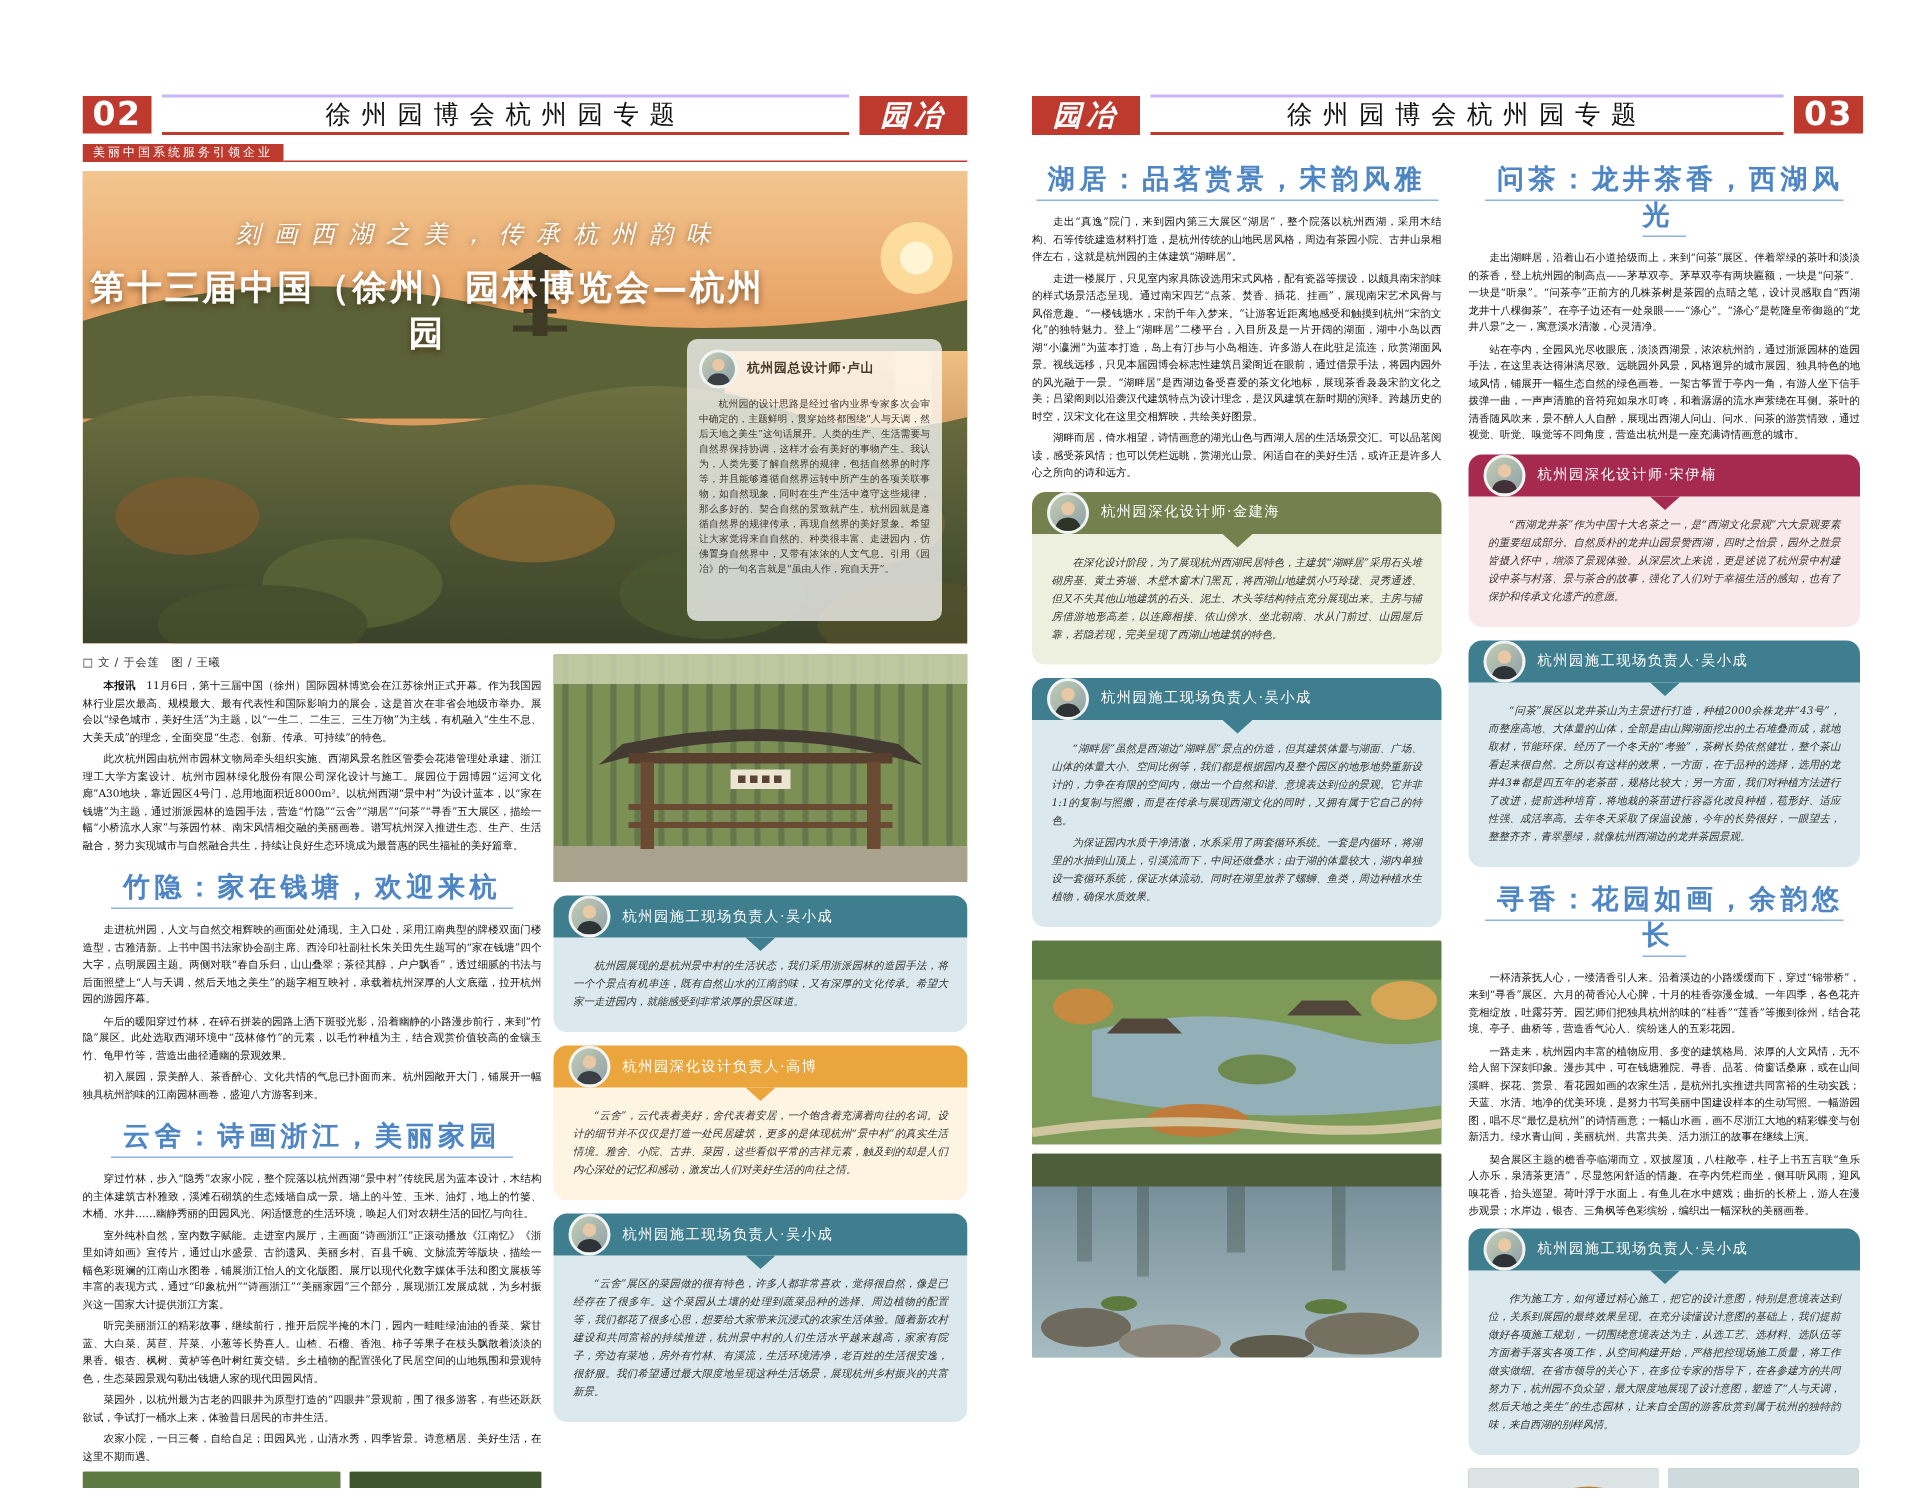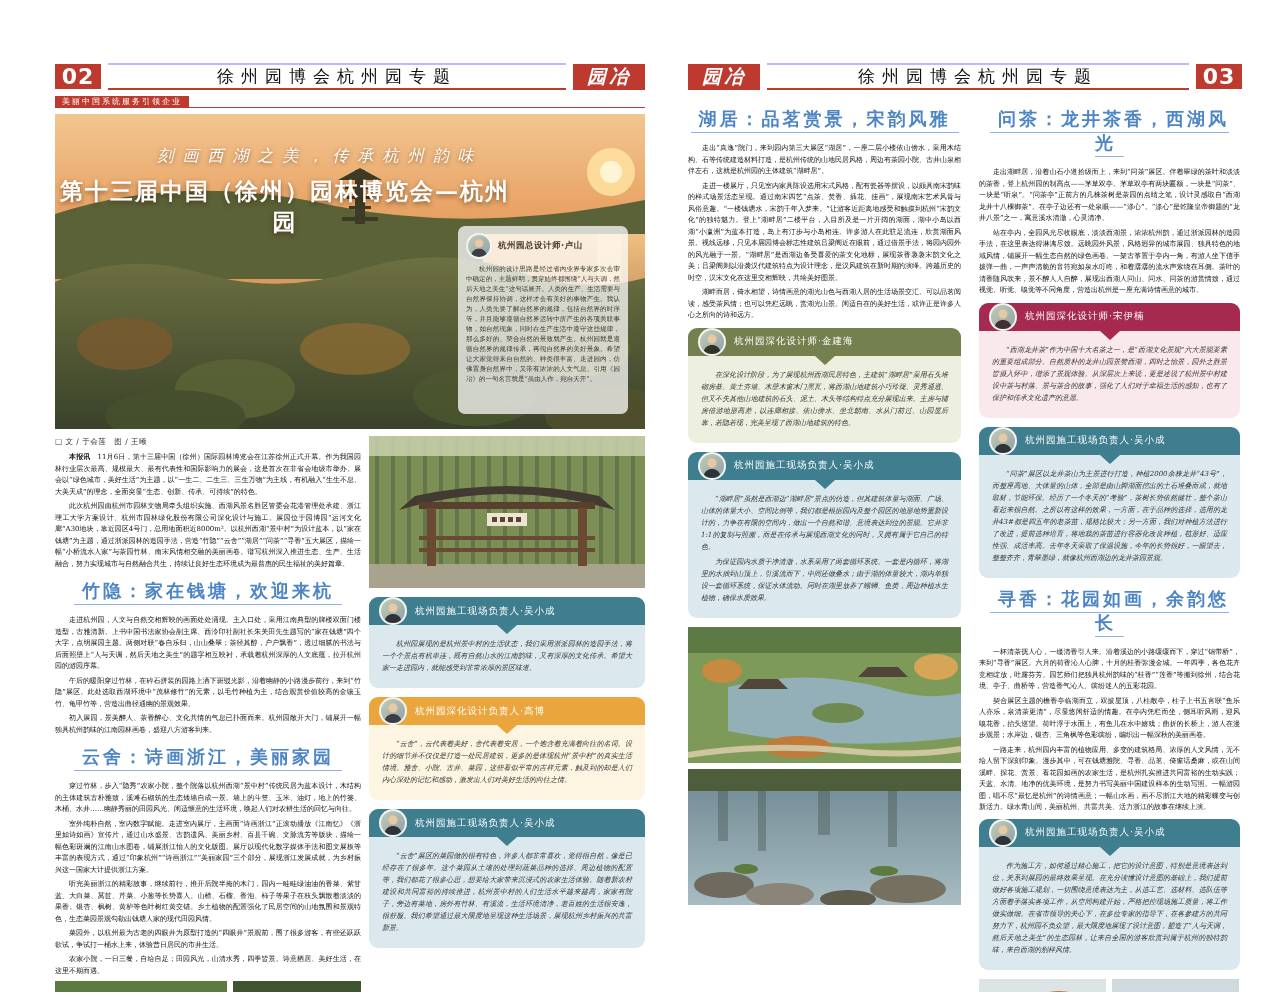--- a/index.html
+++ b/index.html
@@ -286,21 +286,21 @@
 <div class="page page-r">
   <div class="mast">
     <div class="redbox brandbox">园冶</div>
     <div class="titlebar">徐州园博会杭州园专题</div>
     <div class="redbox numbox">03</div>
   </div>
 
   <div class="cols" style="margin-top:14px;">
     <div class="colC">
       <h3 class="sec-h" style="margin-top:0;"><span>湖居：品茗赏景，宋韵风雅</span></h3>
-      <p class="bp">走出“真逸”院门，来到园内第三大展区“湖居”，一座二层小楼依山傍水，采用木结构、石等传统建造材料打造，是杭州传统的山地民居风格，周边有茶园小院、古井山泉相伴左右，这就是杭州园的主体建筑“湖畔居”。</p>
+      <p class="bp">走出“真逸”院门，来到园内第三大展区“湖居”，整个院落以杭州西湖，采用木结构、石等传统建造材料打造，是杭州传统的山地民居风格，周边有茶园小院、古井山泉相伴左右，这就是杭州园的主体建筑“湖畔居”。</p>
       <p class="bp">走进一楼展厅，只见室内家具陈设选用宋式风格，配有瓷器等摆设，以颇具南宋韵味的样式场景活态呈现。通过南宋四艺“点茶、焚香、插花、挂画”，展现南宋艺术风骨与风俗意趣。“一楼钱塘水，宋韵千年入梦来。”让游客近距离地感受和触摸到杭州“宋韵文化”的独特魅力。登上“湖畔居”二楼平台，入目所及是一片开阔的湖面，湖中小岛以西湖“小瀛洲”为蓝本打造，岛上有汀步与小岛相连。许多游人在此驻足流连，欣赏湖面风景。视线远移，只见本届园博会标志性建筑吕梁阁近在眼前，通过借景手法，将园内园外的风光融于一景。“湖畔居”是西湖边备受喜爱的茶文化地标，展现茶香袅袅宋韵文化之美；吕梁阁则以沿袭汉代建筑特点为设计理念，是汉风建筑在新时期的演绎。跨越历史的时空，汉宋文化在这里交相辉映，共绘美好图景。</p>
       <p class="bp">湖畔而居，倚水相望，诗情画意的湖光山色与西湖人居的生活场景交汇。可以品茗阅读，感受茶风情；也可以凭栏远眺，赏湖光山景。闲适自在的美好生活，或许正是许多人心之所向的诗和远方。</p>
 
       <div class="qb green" style="margin-top:6px;">
         <div class="qb-head">
           <span class="avatar">
             <svg viewBox="0 0 24 24">
                 <circle cx="12" cy="9" r="4.5" fill="#e9c9a5"></circle>
                 <path d="M3 24 C4 17 8 15 12 15 C16 15 20 17 21 24 Z" fill="#2f3328"></path>
               </svg>
@@ -405,22 +405,22 @@
           </span>
           <span class="qb-name">杭州园施工现场负责人·吴小成</span>
         </div>
         <div class="qb-body">
             <p>“问茶”展区以龙井茶山为主景进行打造，种植2000余株龙井“43号”，而整座高地、大体量的山体，全部是由山脚湖面挖出的土石堆叠而成，就地取材，节能环保。经历了一个冬天的“考验”，茶树长势依然健壮，整个茶山看起来很自然。之所以有这样的效果，一方面，在于品种的选择，选用的龙井43#都是四五年的老茶苗，规格比较大；另一方面，我们对种植方法进行了改进，提前选种培育，将地栽的茶苗进行容器化改良种植，苞形好、适应性强、成活率高。去年冬天采取了保温设施，今年的长势很好，一眼望去，整整齐齐，青翠墨绿，就像杭州西湖边的龙井茶园景观。</p>
           </div>
       </div>
 
       <h3 class="sec-h"><span>寻香：花园如画，余韵悠长</span></h3>
       <p class="bp">一杯清茶抚人心，一缕清香引人来。沿着溪边的小路缓缓而下，穿过“锦带桥”，来到“寻香”展区。六月的荷香沁人心脾，十月的桂香弥漫金城。一年四季，各色花卉竞相绽放，吐露芬芳。园艺师们把独具杭州韵味的“桂香”“莲香”等搬到徐州，结合花境、亭子、曲桥等，营造香气沁人、缤纷迷人的五彩花园。</p>
+      <p class="bp">一路走来，杭州园内丰富的植物应用、多变的建筑格局、浓厚的人文风情，无不给人留下深刻印象。漫步其中，可在钱塘雅院、寻香、品茗、倚窗话桑麻，或在山间溪畔、探花、赏景、看花园如画的农家生活，是杭州扎实推进共同富裕的生动实践；天蓝、水清、地净的优美环境，是努力书写美丽中国建设样本的生动写照。一幅游园图，唱不尽“最忆是杭州”的诗情画意；一幅山水画，画不尽浙江大地的精彩蝶变与创新活力。绿水青山间，美丽杭州、共富共美、活力浙江的故事在继续上演。</p>
       <p class="bp">契合展区主题的檐香亭临湖而立，双披屋顶，八柱敞亭，柱子上书五言联“鱼乐人亦乐，泉清茶更清”，尽显悠闲舒适的情趣。在亭内凭栏而坐，侧耳听风雨，迎风嗅花香，抬头巡望。荷叶浮于水面上，有鱼儿在水中嬉戏；曲折的长桥上，游人在漫步观景；水岸边，银杏、三角枫等色彩缤纷，编织出一幅深秋的美丽画卷。</p>
-      <p class="bp">一路走来，杭州园内丰富的植物应用、多变的建筑格局、浓厚的人文风情，无不给人留下深刻印象。漫步其中，可在钱塘雅院、寻香、品茗、倚窗话桑麻，或在山间溪畔、探花、赏景、看花园如画的农家生活，是杭州扎实推进共同富裕的生动实践；天蓝、水清、地净的优美环境，是努力书写美丽中国建设样本的生动写照。一幅游园图，唱不尽“最忆是杭州”的诗情画意；一幅山水画，画不尽浙江大地的精彩蝶变与创新活力。绿水青山间，美丽杭州、共富共美、活力浙江的故事在继续上演。</p>
 
       <div class="qb teal" style="margin-top:5px;">
         <div class="qb-head">
           <span class="avatar">
             <svg viewBox="0 0 24 24">
                 <circle cx="12" cy="9" r="4.5" fill="#e9c9a5"></circle>
                 <path d="M3 24 C4 17 8 15 12 15 C16 15 20 17 21 24 Z" fill="#2e3338"></path>
               </svg>
           </span>
           <span class="qb-name">杭州园施工现场负责人·吴小成</span>

